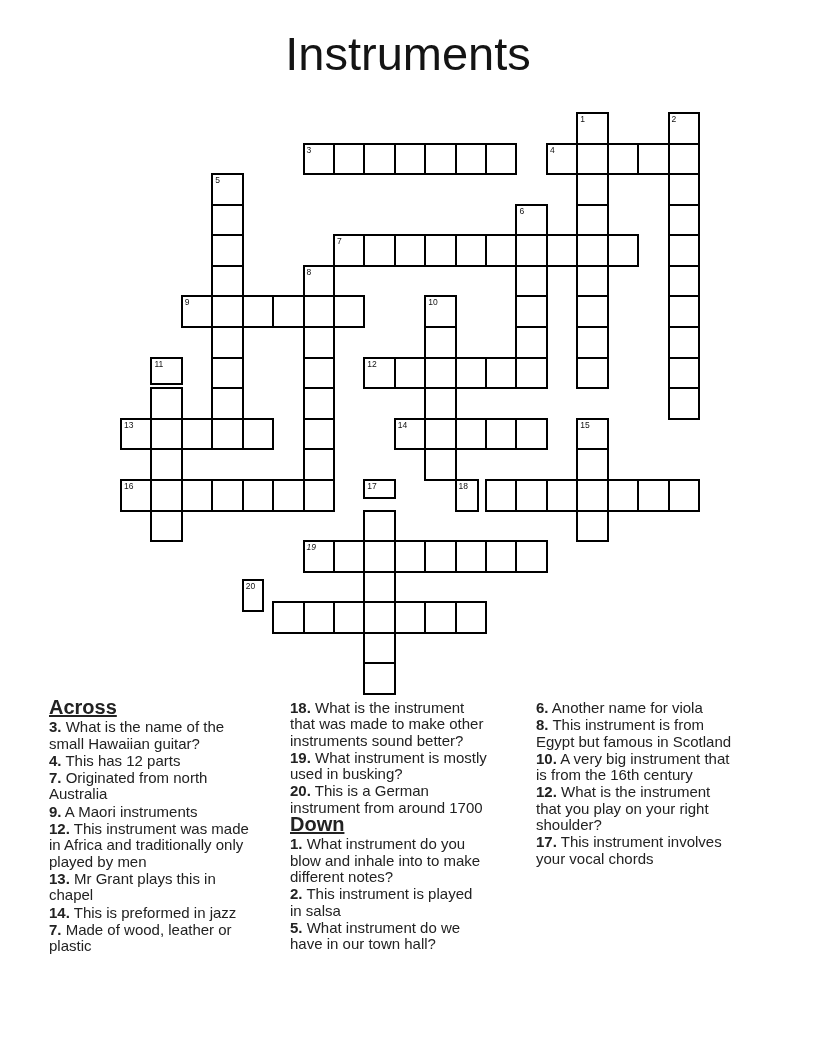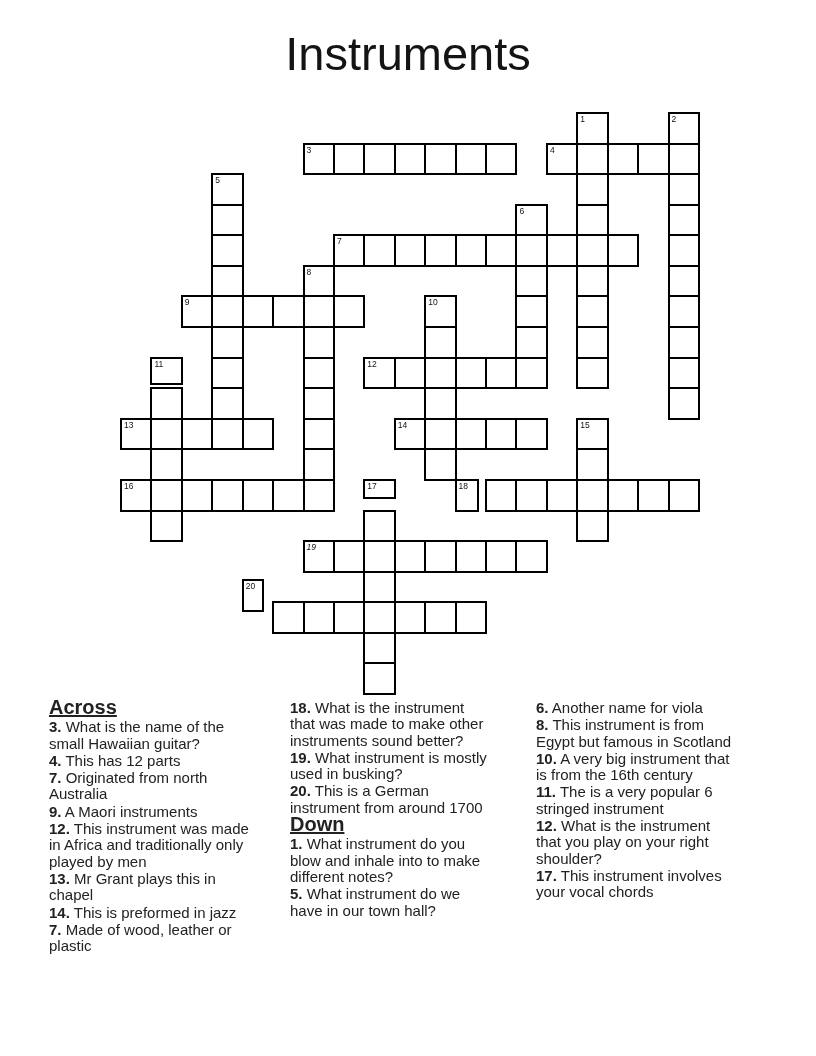--- a/index.html
+++ b/index.html
@@ -248,31 +248,31 @@
 that was made to make other
 instruments sound better?</span></p>
       <p class="clue"><b>19.</b><span> What instrument is mostly
 used in busking?</span></p>
       <p class="clue"><b>20.</b><span> This is a German
 instrument from around 1700</span></p>
       <div class="clue-head">Down</div>
       <p class="clue"><b>1.</b><span> What instrument do you
 blow and inhale into to make
 different notes?</span></p>
+      <p class="clue"><b>2.</b><span> This instrument is played
+in salsa</span></p>
       <p class="clue"><b>5.</b><span> What instrument do we
 have in our town hall?</span></p>
     </div>
   <div id="clue-col-3" class="clue-col">
       <p class="clue"><b>6.</b><span> Another name for viola</span></p>
       <p class="clue"><b>8.</b><span> This instrument is from
 Egypt but famous in Scotland</span></p>
       <p class="clue"><b>10.</b><span> A very big instrument that
 is from the 16th century</span></p>
-      <p class="clue"><b>11.</b><span> The is a very popular 6
-stringed instrument</span></p>
       <p class="clue"><b>12.</b><span> What is the instrument
 that you play on your right
 shoulder?</span></p>
       <p class="clue"><b>17.</b><span> This instrument involves
 your vocal chords</span></p>
     </div>
 
 </div>
 
 </body></html>

